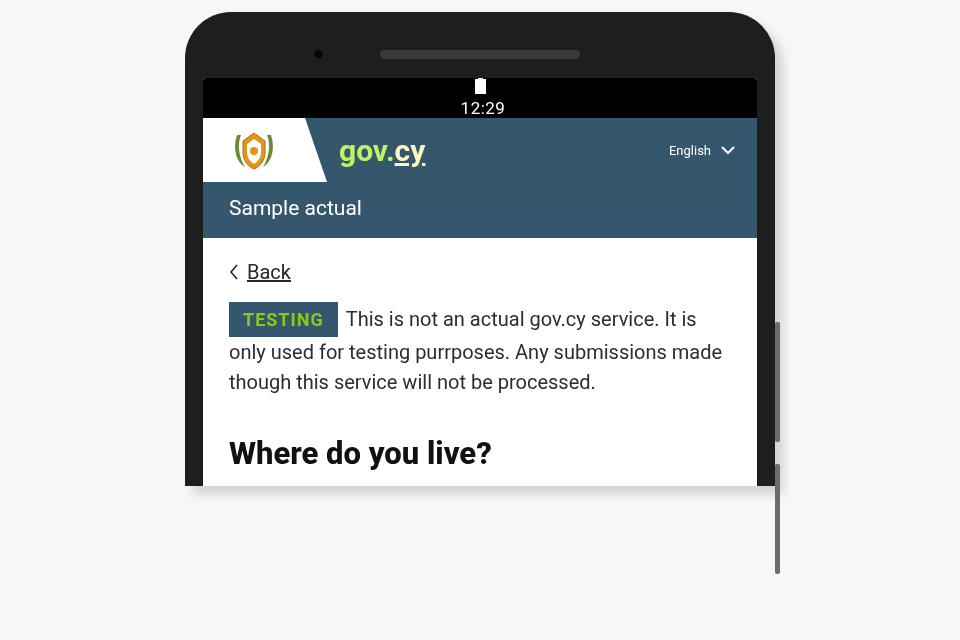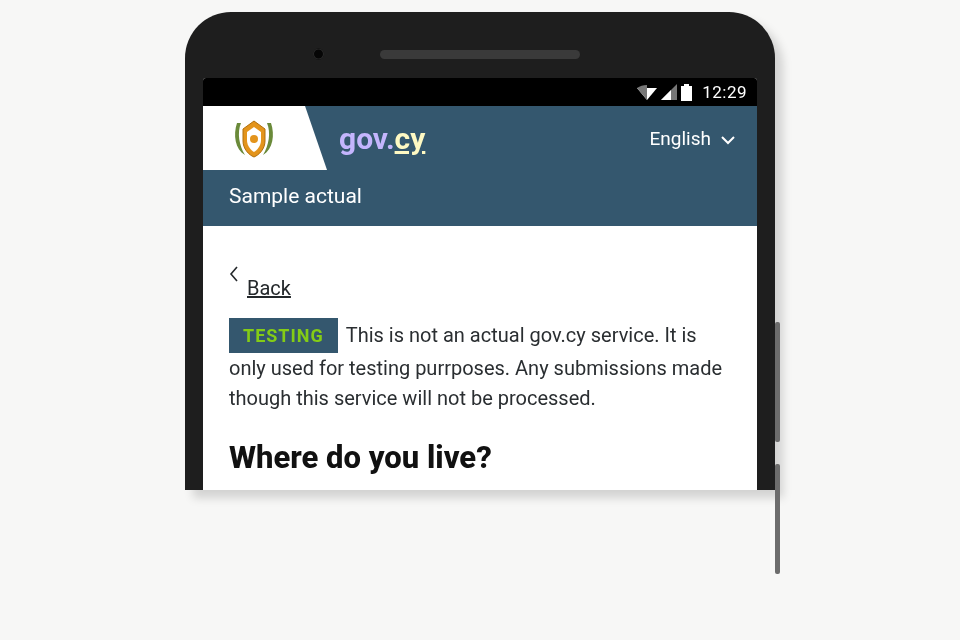--- a/index.html
+++ b/index.html
@@ -44,29 +44,30 @@
     border-radius: 50%;
     background: #060606;
     box-shadow: inset 0 0 0 1px #2a2a2a;
   }
   .screen {
     background: #fff;
     border-radius: 3px 3px 0 0;
     overflow: hidden;
   }
   .statusbar {
-    height: 28px;
+    height: 40px;
     background: #000;
     color: #fff;
     display: flex;
     align-items: center;
     justify-content: flex-end;
     padding: 0 10px;
     gap: 4px;
     font-size: 17px;
+    flex-direction: column;
   }
   .statusbar .clock { margin-left: 6px; font-weight: 400; letter-spacing: .5px; }
   .wifi-icon svg, .signal-icon svg, .battery-icon svg { display:block; }
 
   .header {
     display: flex;
     align-items: stretch;
     background: #34576e;
     color: #fff;
     height: 64px;
@@ -85,26 +86,26 @@
     border-top:64px solid transparent;
     border-left:22px solid #fff;
   }
   .crest { width: 46px; height: 46px; }
   .brand {
     display:flex; align-items:center;
     font-size: 30px; font-weight: 700;
     padding-left: 34px;
     flex:1;
   }
-  .brand .gov { color:#c4b5fd; }
+  .brand .gov { color:#bef264; }
   .brand .cy  { color:#fef9c3;text-decoration:underline; }
   .lang {
     display:flex; align-items:center; gap:10px;
     padding-right: 22px;
-    font-size: 19px;
+    font-size: 13px;
     cursor:pointer;
   }
   .chev { display:inline-block; }
 
   .service-bar {
     background: #34576e;
     color:#fff;
     padding: 14px 26px 18px;
     font-size: 21px;
   }
@@ -115,40 +116,40 @@
     color: #24282b;
   }
   .back {
     display:flex; align-items:center; gap:8px;
     font-size: 20px;
     color:#24282b;
     cursor:pointer;
     text-decoration: none;
     padding: 6px 0 18px;
   }
-  .back .lbl { text-decoration: underline; margin-top: 28px; }
+  .back .lbl { text-decoration: underline; }
   .back .chev-left svg { display:block; }
 
   .notice { font-size: 20px; line-height: 1.5; color:#2a2e31; }
   .tag {
     display:inline-block;
     background:#34576e;
     color:#84cc16;
     font-weight:700;
     letter-spacing: 1px;
     padding: 4px 14px;
     margin-right: 8px;
     font-size: 18px;
     vertical-align: baseline;
   }
   .heading {
     font-size: 31px;
     font-weight: 800;
     color:#111;
-    margin-top: 26px;
+    margin-top: 38px;
     padding-bottom: 4px;
   }
 
   .side-btn {
     position:absolute;
     right:-5px;
     width:5px;
     background:#6c6c6c;
     border-radius:2px;
   }

